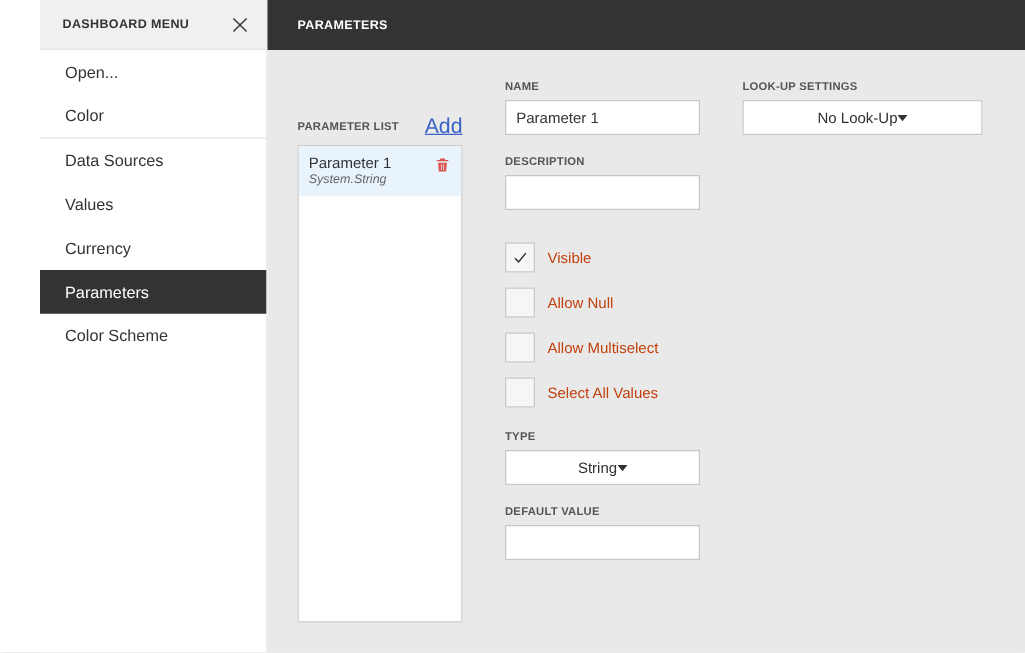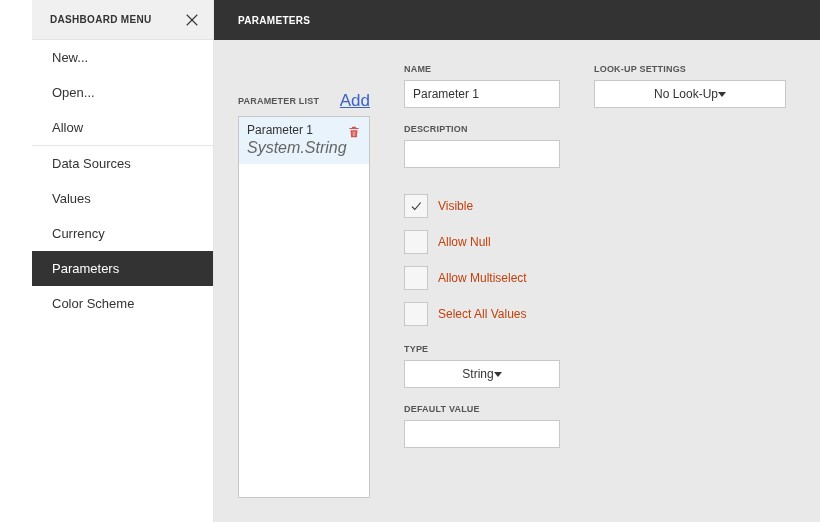--- a/index.html
+++ b/index.html
@@ -121,21 +121,21 @@
     align-items: flex-start;
     justify-content: space-between;
     cursor: pointer;
   }
   .param-item-texts {
     display: flex;
     flex-direction: column;
     line-height: 1.25;
   }
   .param-item-name { font-size: 12px; color: #333; }
-  .param-item-type { font-size: 16px; color: #666; font-style: italic; }
+  .param-item-type { font-size: 10px; color: #666; font-style: italic; }
   .trash-icon {
     width: 14px; height: 14px;
     color: #d9534f;
     cursor: pointer;
     margin-top: 2px;
   }
   
   .form-col {
     width: 156px;
     display: flex;
@@ -212,23 +212,22 @@
   <div class="sidebar">
     <div class="sidebar-header">
       <span class="sidebar-header-title">DASHBOARD MENU</span>
       <span class="close-icon">
         <svg viewBox="0 0 24 24" stroke="currentColor" stroke-width="1.5" fill="none">
           <line x1="5" y1="5" x2="19" y2="19"></line>
             <line x1="19" y1="5" x2="5" y2="19"></line>
         </svg>
       </span>
     </div>
-    <div class="menu-item">New...</div>
     <div class="menu-item">Open...</div>
-    <div class="menu-item">Allow</div>
+    <div class="menu-item">Color</div>
     <div class="sidebar-group-divider"></div>
     <div class="menu-item">Data Sources</div>
     <div class="menu-item">Values</div>
     <div class="menu-item">Currency</div>
     <div class="menu-item active">Parameters</div>
     <div class="menu-item">Color Scheme</div>
   </div>
 
   <div class="main">
     <div class="topbar">

